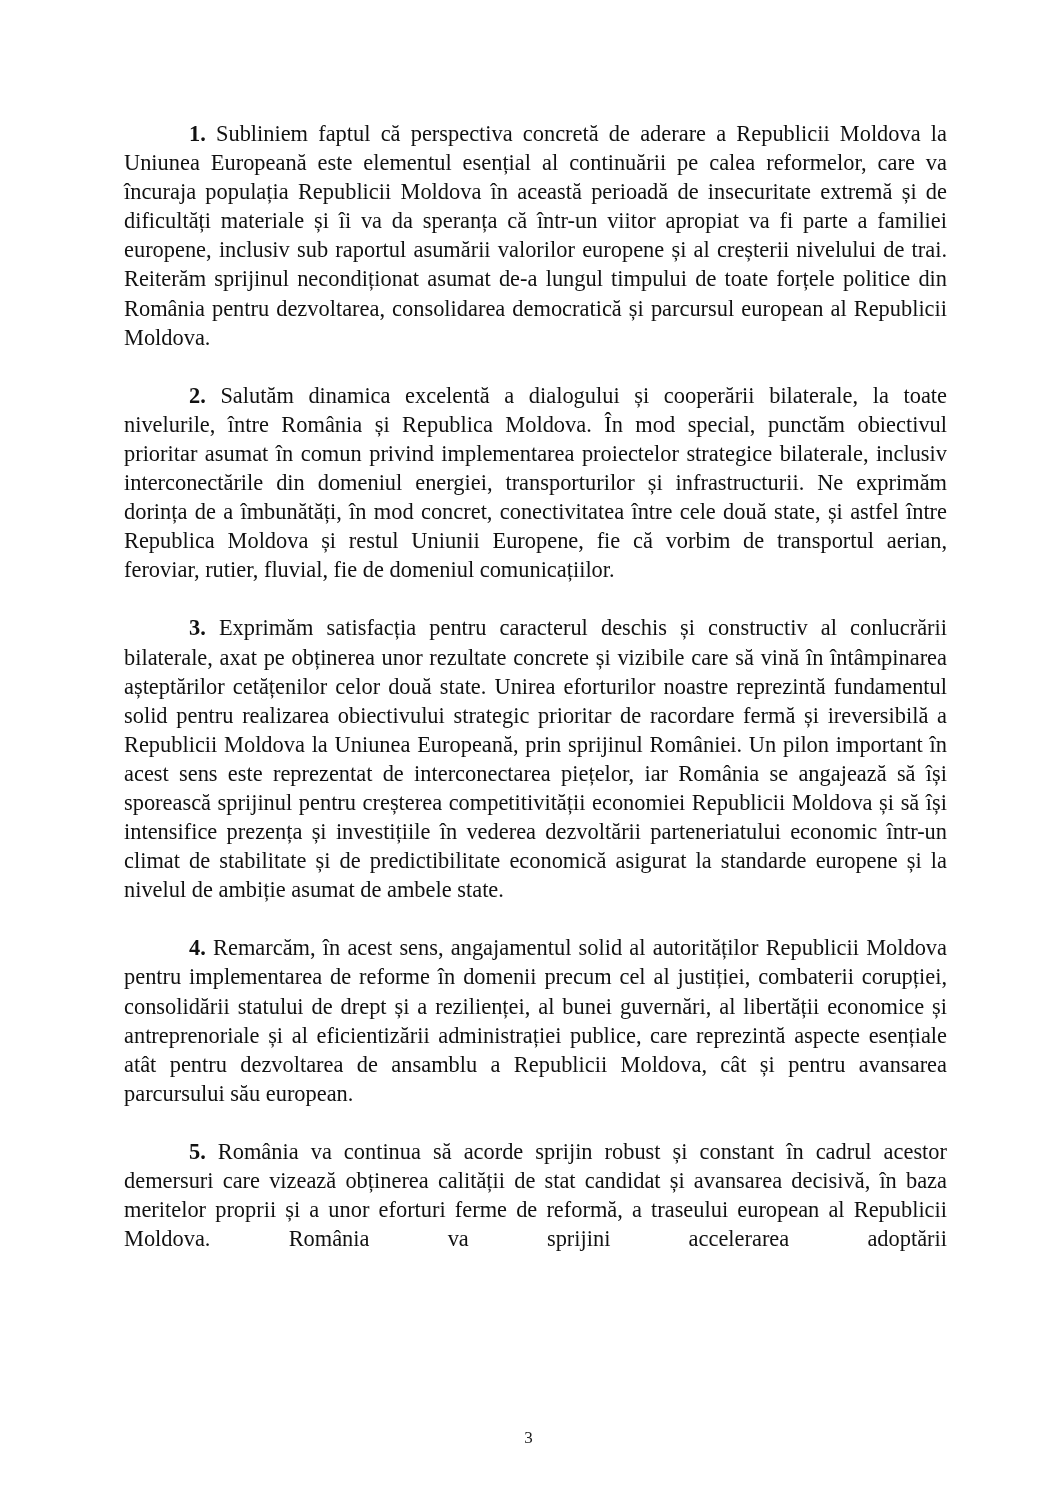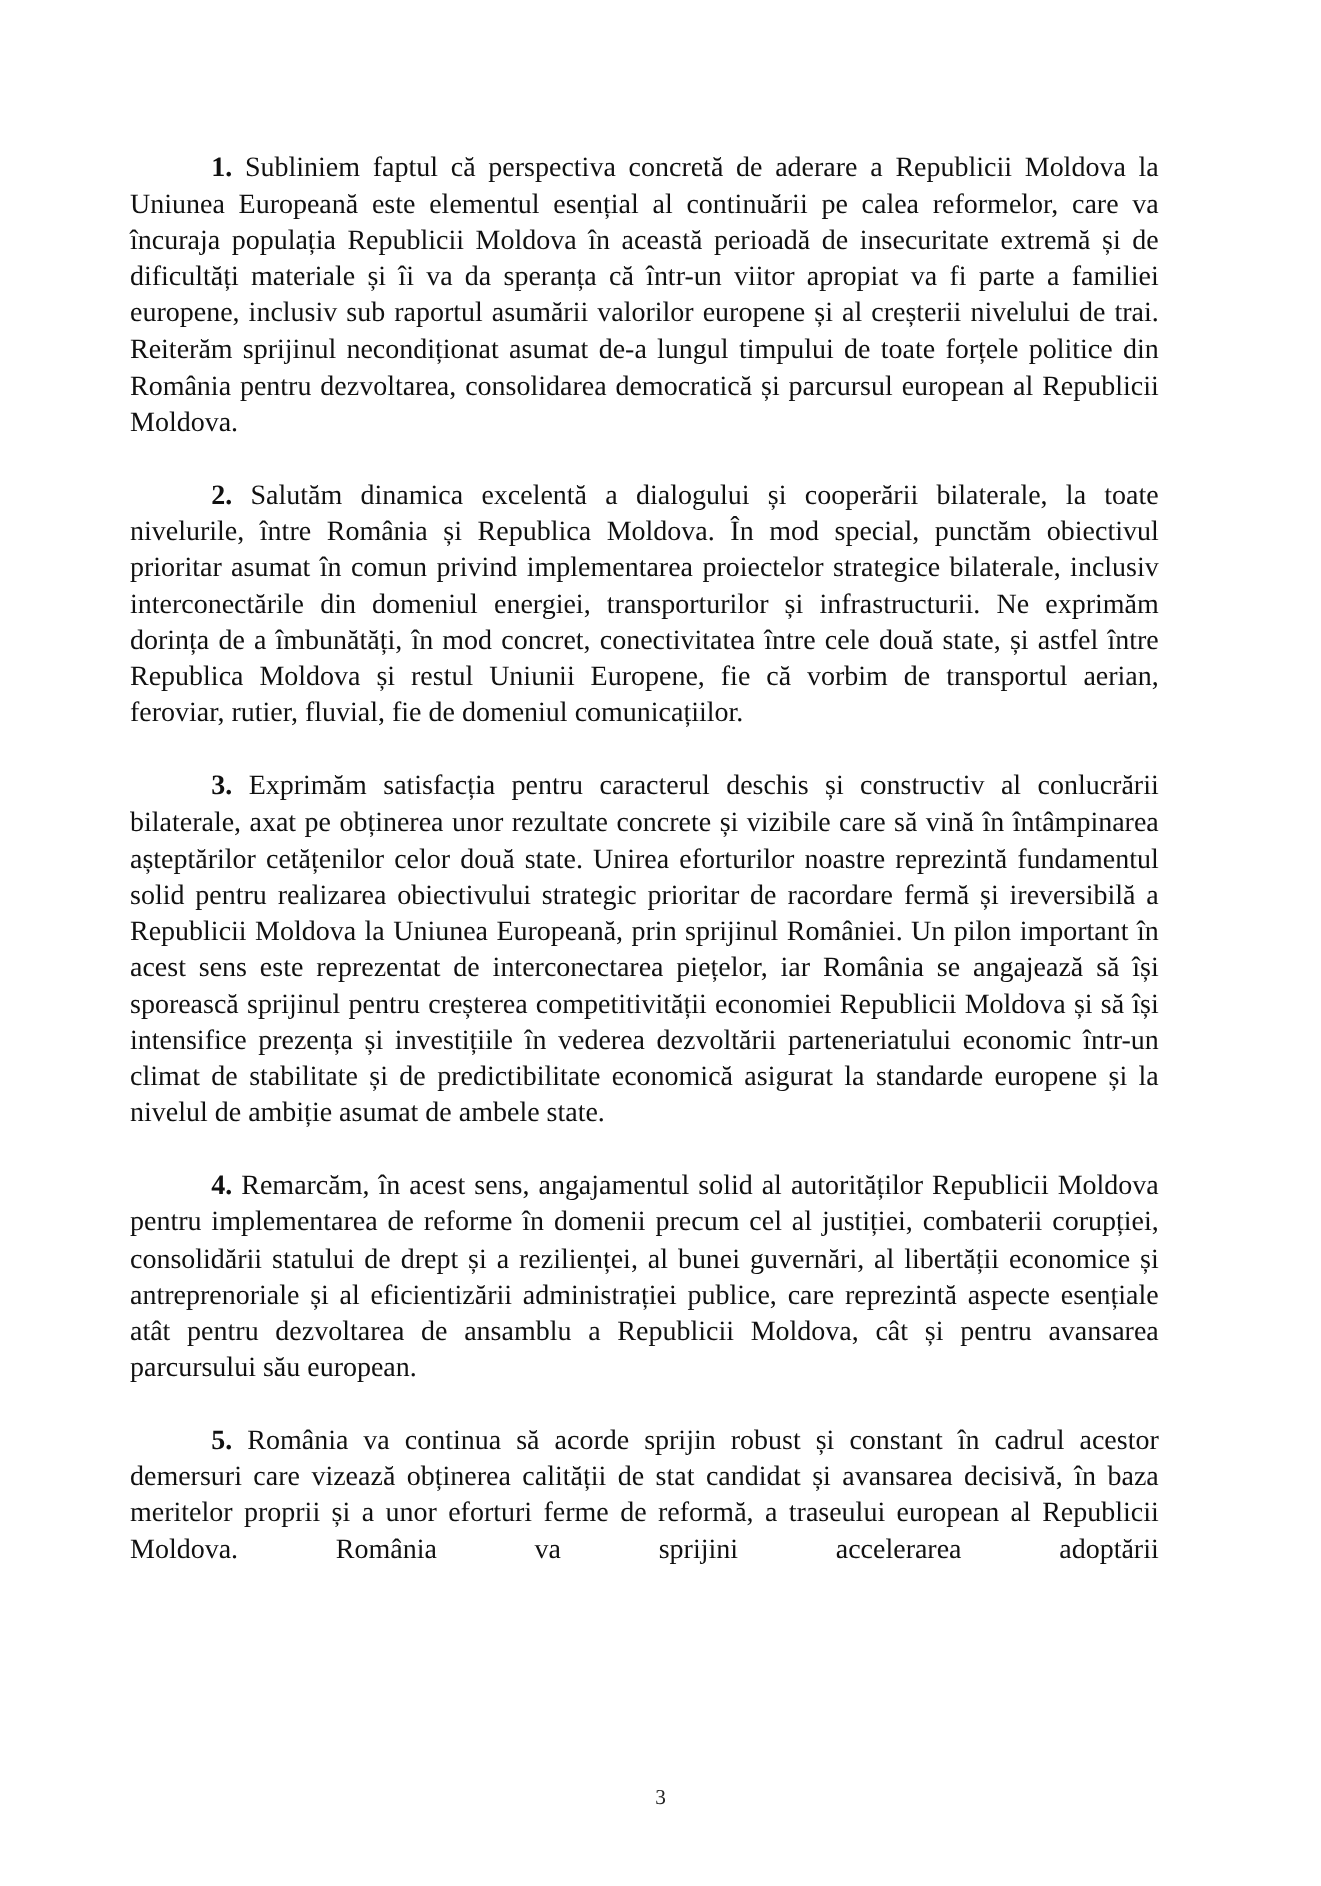--- a/index.html
+++ b/index.html
@@ -1,18 +1,18 @@
 <!DOCTYPE html>
 <html><head>
   <meta charset="utf-8">
   <style>
     html, body { margin: 0; padding: 0; background: #ffffff; }
     body { width: 1057px; height: 1509px; position: relative; overflow: hidden; }
     .page {
-      position: absolute; left: 104px; top: 119px; width: 823px;
+      position: absolute; left: 124px; top: 119px; width: 823px;
       font-family: "Liberation Serif", "DejaVu Serif", serif;
       font-size: 22.4px; line-height: 29.1px; color: #111111;
     }
     .para {
       text-align: justify; text-indent: 65px; margin: 0 0 29px 0;
       hyphens: none;
     }
     .num { font-weight: bold; }
     .para.last { margin-bottom: 0; text-align-last: justify; }
     .page-number {

